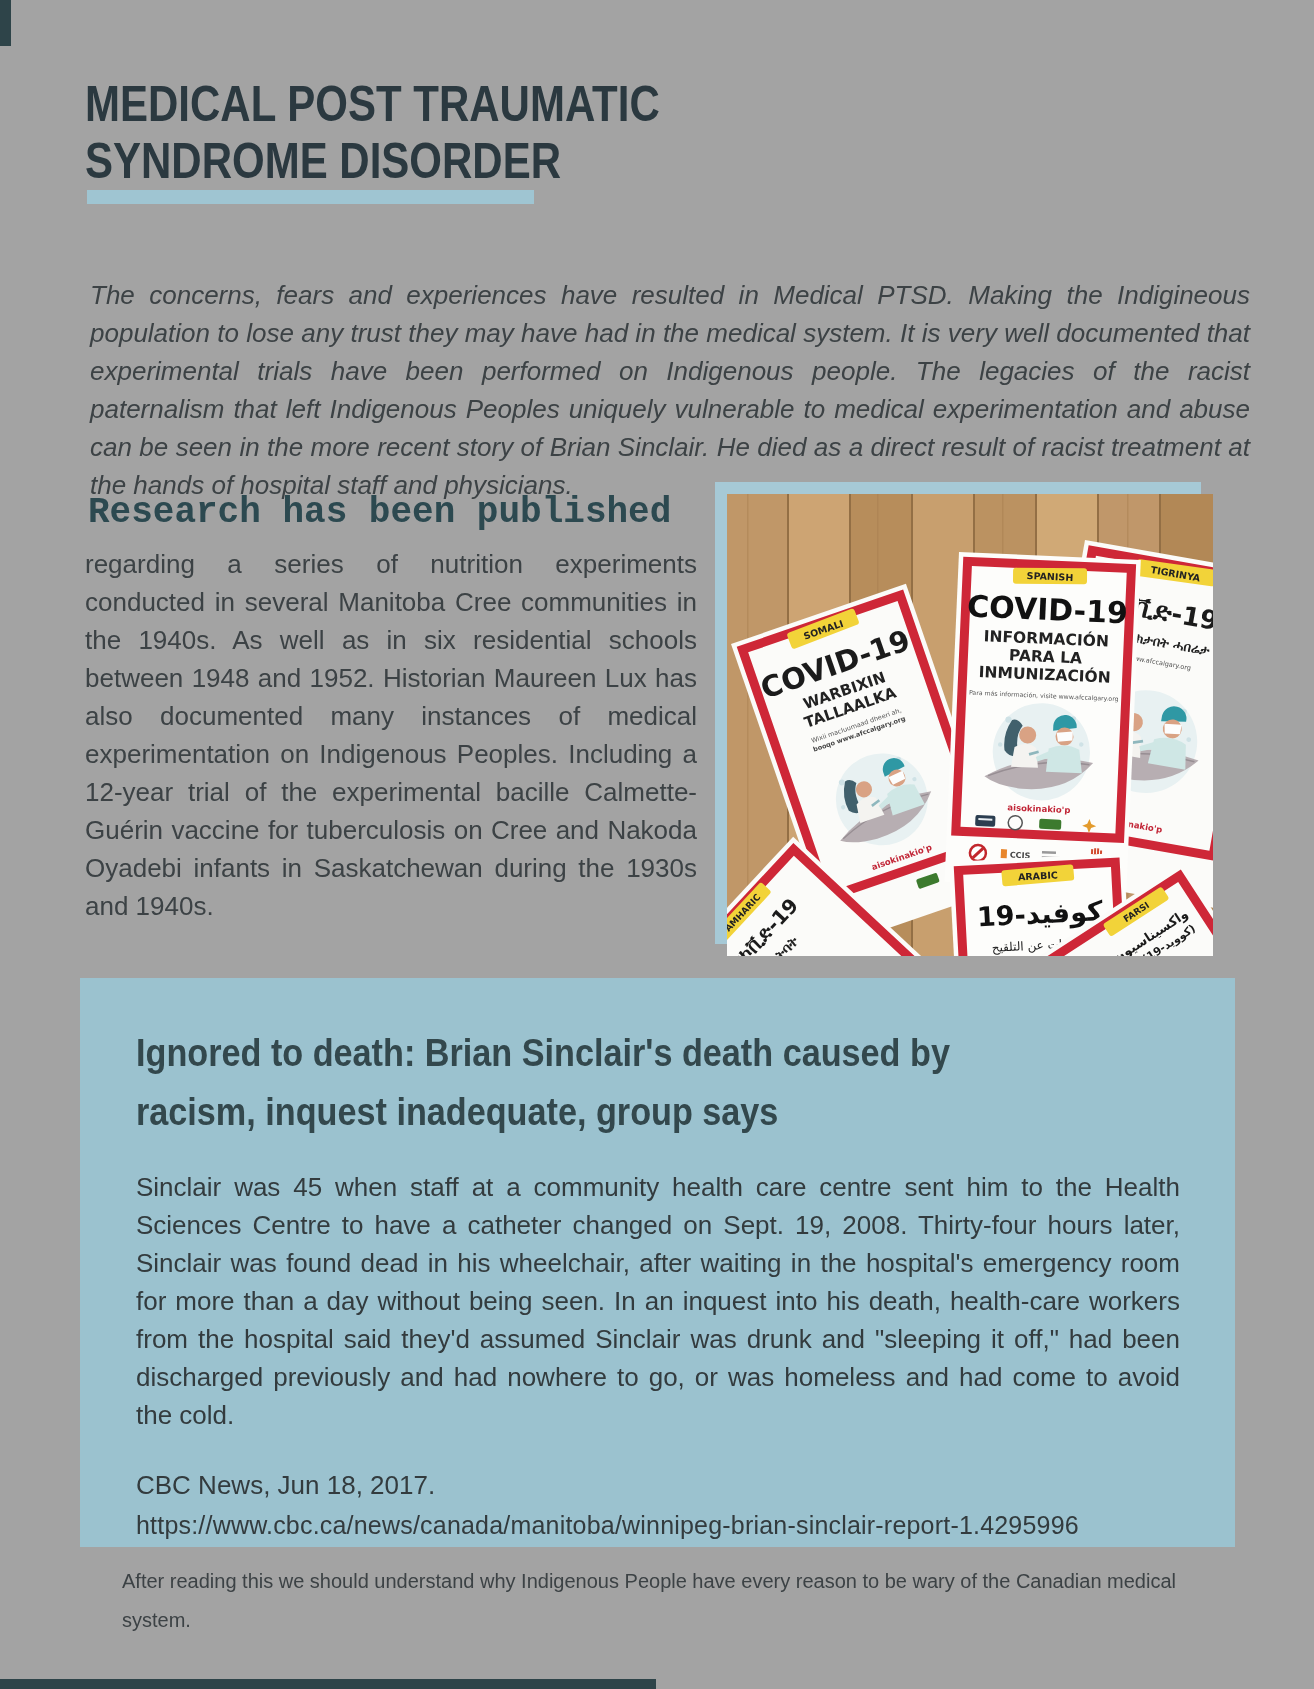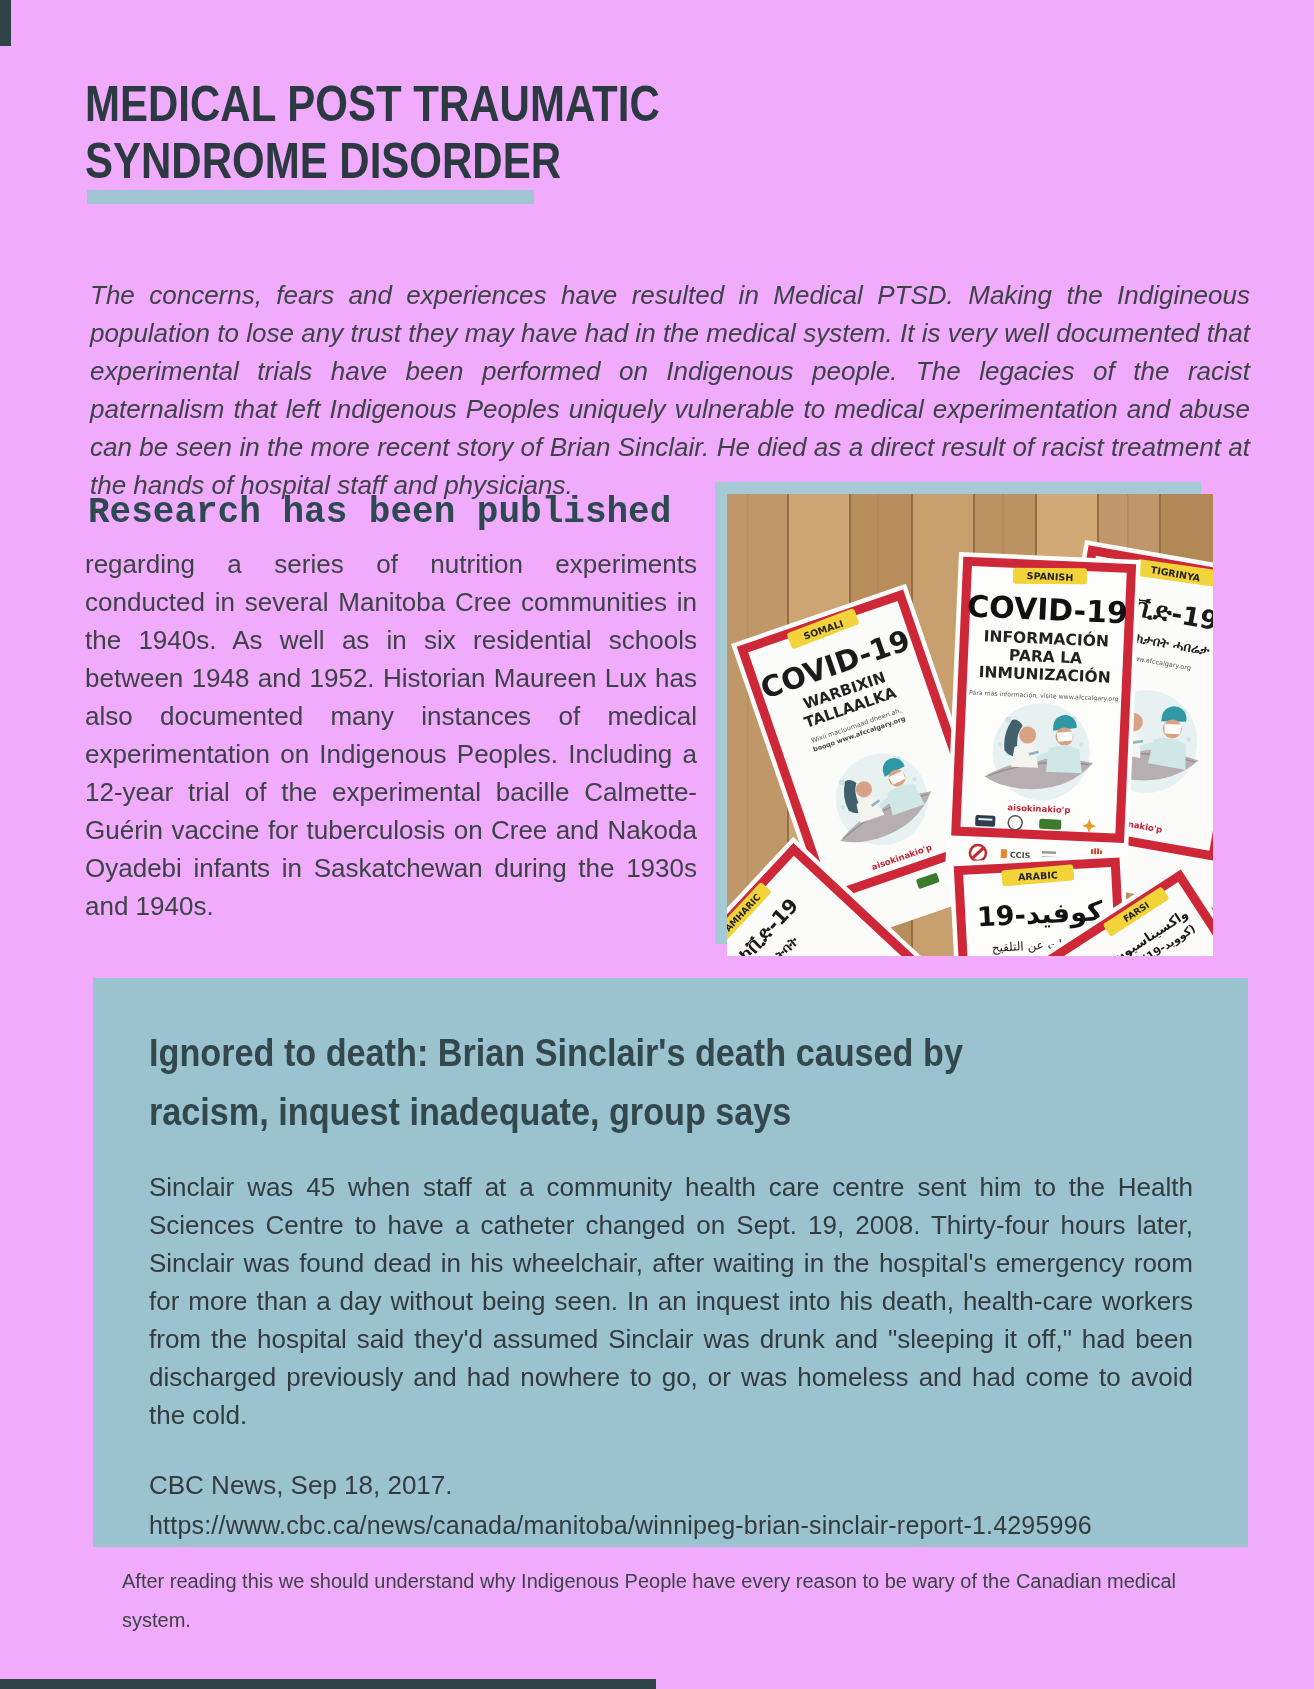--- a/index.html
+++ b/index.html
@@ -1,17 +1,17 @@
 <!DOCTYPE html>
 <html><head>
 <meta charset="utf-8">
 <style>
   html,body{margin:0;padding:0;background:#ffffff;}
   .page{
-    position:relative;width:1314px;height:1689px;background:#f0abfc;overflow:hidden;
+    position:relative;width:1314px;height:1689px;background:#a3a3a3;overflow:hidden;
     font-family:"Liberation Sans", sans-serif;color:#3c4245;
   }
   .corner-mark{position:absolute;left:0;top:0;width:11px;height:46px;background:#2e4449;}
   .bottom-bar{position:absolute;left:0;top:1679px;width:656px;height:10px;background:#2e4449;}
 
   .title{position:absolute;left:85px;top:76px;font-weight:700;color:#2b3940;
     font-size:50px;line-height:57px;letter-spacing:0px;transform:scaleX(0.84);transform-origin:0 0;}
   .title-underline{position:absolute;left:87px;top:190px;width:447px;height:14px;background:#9fc5d2;}
 
   .intro{position:absolute;left:90px;top:250px;width:1160px;
@@ -19,21 +19,21 @@
 
   .research-heading{position:absolute;left:88px;top:492px;font-size:36px;font-weight:700;color:#2c4950;}
   .research-body{position:absolute;left:85px;top:545px;width:612px;
     font-size:26px;line-height:38px;text-align:justify;}
 
   .photo-wrap{position:absolute;left:715px;top:482px;width:510px;height:486px;}
   .photo-backdrop{position:absolute;left:0;top:0;width:486px;height:462px;background:#a6c9d6;}
   .photo{position:absolute;left:12px;top:12px;width:486px;height:462px;overflow:hidden;}
   .photo svg{display:block;}
 
-  .quote-box{position:absolute;left:93px;top:978px;width:1155px;height:569px;background:#9bc2cf;
+  .quote-box{position:absolute;left:80px;top:978px;width:1155px;height:569px;background:#9bc2cf;
     box-sizing:border-box;padding:46px 55px 0 56px;color:#333b3e;}
   .quote-heading{font-size:38px;line-height:59px;font-weight:700;color:#33484d;
     transform:scaleX(0.90);transform-origin:0 0;white-space:nowrap;}
   .quote-body{margin-top:26px;width:1044px;font-size:26px;line-height:38px;text-align:justify;}
   .quote-citation{margin-top:36px;font-size:26px;}
   .quote-url{margin-top:10px;font-size:25px;letter-spacing:0.2px;}
 
   .closing{position:absolute;left:122px;top:1562px;width:1078px;font-size:20px;line-height:39px;}
 
   
@@ -218,20 +218,20 @@
       </svg>
     </div>
   </figure>
 
   <div class="quote-box">
     <div class="quote-heading">
       <div>Ignored to death: Brian Sinclair's death caused by</div>
       <div>racism, inquest inadequate, group says</div>
     </div>
     <p class="quote-body" style="margin-bottom:0;">Sinclair was 45 when staff at a community health care centre sent him to the Health Sciences Centre to have a catheter changed on Sept. 19, 2008. Thirty-four hours later, Sinclair was found dead in his wheelchair, after waiting in the hospital's emergency room for more than a day without being seen. In an inquest into his death, health-care workers from the hospital said they'd assumed Sinclair was drunk and "sleeping it off," had been discharged previously and had nowhere to go, or was homeless and had come to avoid the cold.</p>
-    <p class="quote-citation" style="margin-bottom:0;">CBC News, Sep 18, 2017.</p>
+    <p class="quote-citation" style="margin-bottom:0;">CBC News, Jun 18, 2017.</p>
     <p class="quote-url" style="margin-bottom:0;">https://www.cbc.ca/news/canada/manitoba/winnipeg-brian-sinclair-report-1.4295996</p>
   </div>
 
   <p class="closing" style="margin:0;">After reading this we should understand why Indigenous People have every reason to be wary of the Canadian medical system.</p>
 
   <div class="bottom-bar"></div>
 </div>
 
 </body></html>

